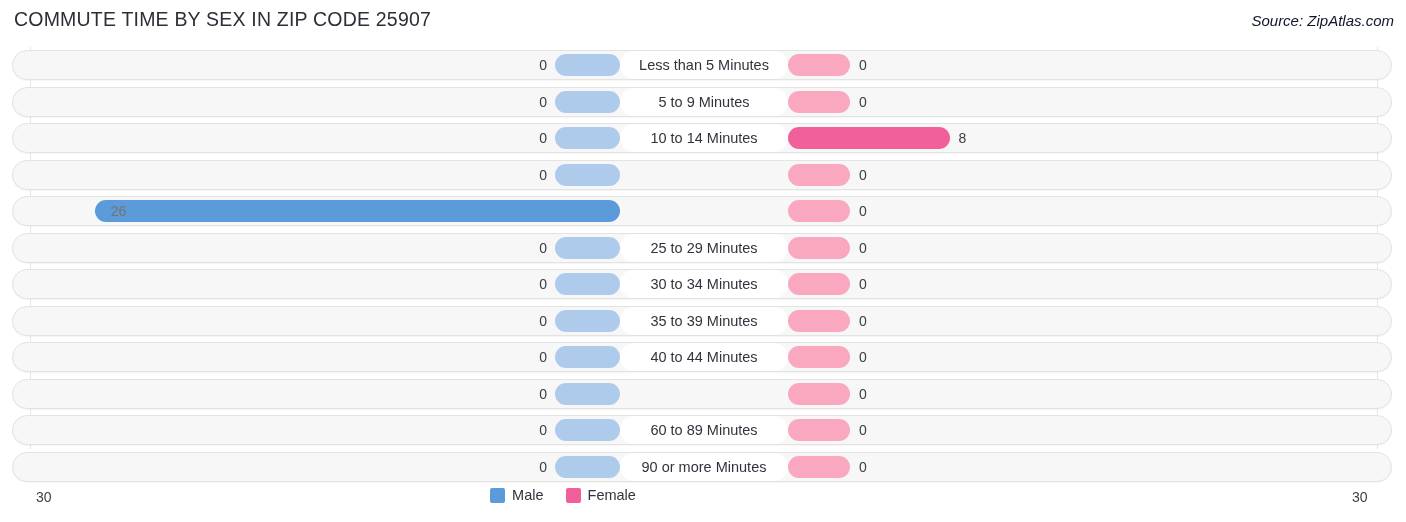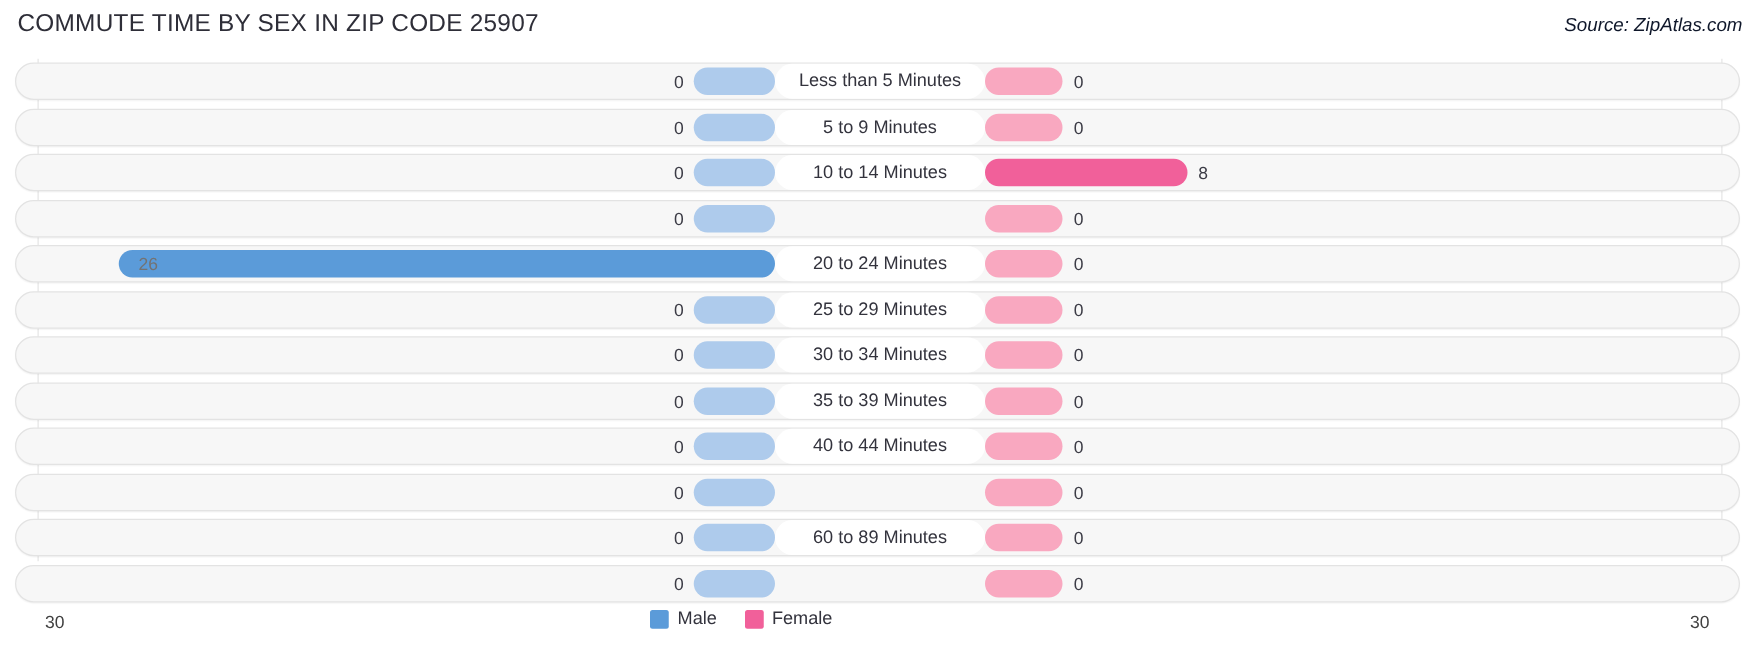--- a/index.html
+++ b/index.html
@@ -131,21 +131,20 @@
   #axis-right { left: 1352px; }
 
   #legend {
     position: absolute;
     top: 487px;
     left: 0; width: 1126px;
     display: flex;
     justify-content: center;
     align-items: center;
     gap: 22px;
-    margin-left: 30px;
   }
   .legend-item {
     display: flex;
     align-items: center;
     gap: 7px;
     font-size: 14.5px;
     color: #33333d;
   }
   .swatch { width: 15px; height: 15px; border-radius: 2px; }
 </style>
@@ -191,21 +190,20 @@
           <div class="bar bar-female" style="left: 788px; width: 62px;"></div>
           <div class="val val-male" style="left: 511px; width: 36px;">0</div>
           <div class="val val-female" style="left: 859px;">0</div>
         </div>
         <div class="row">
           <div class="track"></div>
           <div class="bar bar-male hl" style="left: 94.8px; width: 525.2px;"></div>
           <div class="bar bar-female" style="left: 788px; width: 62px;"></div>
           <div class="val-inside" style="left: 110.8px;">26</div>
           <div class="val val-female" style="left: 859px;">0</div>
-          <div class="center-pill">20 to 24 Minutes</div>
         </div>
         <div class="row">
           <div class="track"></div>
           <div class="bar bar-male" style="left: 555px; width: 65px;"></div>
           <div class="bar bar-female" style="left: 788px; width: 62px;"></div>
           <div class="val val-male" style="left: 511px; width: 36px;">0</div>
           <div class="val val-female" style="left: 859px;">0</div>
           <div class="center-pill">25 to 29 Minutes</div>
         </div>
         <div class="row">
@@ -246,20 +244,21 @@
           <div class="val val-male" style="left: 511px; width: 36px;">0</div>
           <div class="val val-female" style="left: 859px;">0</div>
           <div class="center-pill">60 to 89 Minutes</div>
         </div>
         <div class="row">
           <div class="track"></div>
           <div class="bar bar-male" style="left: 555px; width: 65px;"></div>
           <div class="bar bar-female" style="left: 788px; width: 62px;"></div>
           <div class="val val-male" style="left: 511px; width: 36px;">0</div>
           <div class="val val-female" style="left: 859px;">0</div>
+          <div class="center-pill">90 or more Minutes</div>
         </div>
       </div>
   </div>
 
   <div id="axis-left">30</div>
   <div id="axis-right">30</div>
 
   <div id="legend">
       <div class="legend-item">
         <span class="swatch" style="background: rgb(91, 155, 217);"></span>

